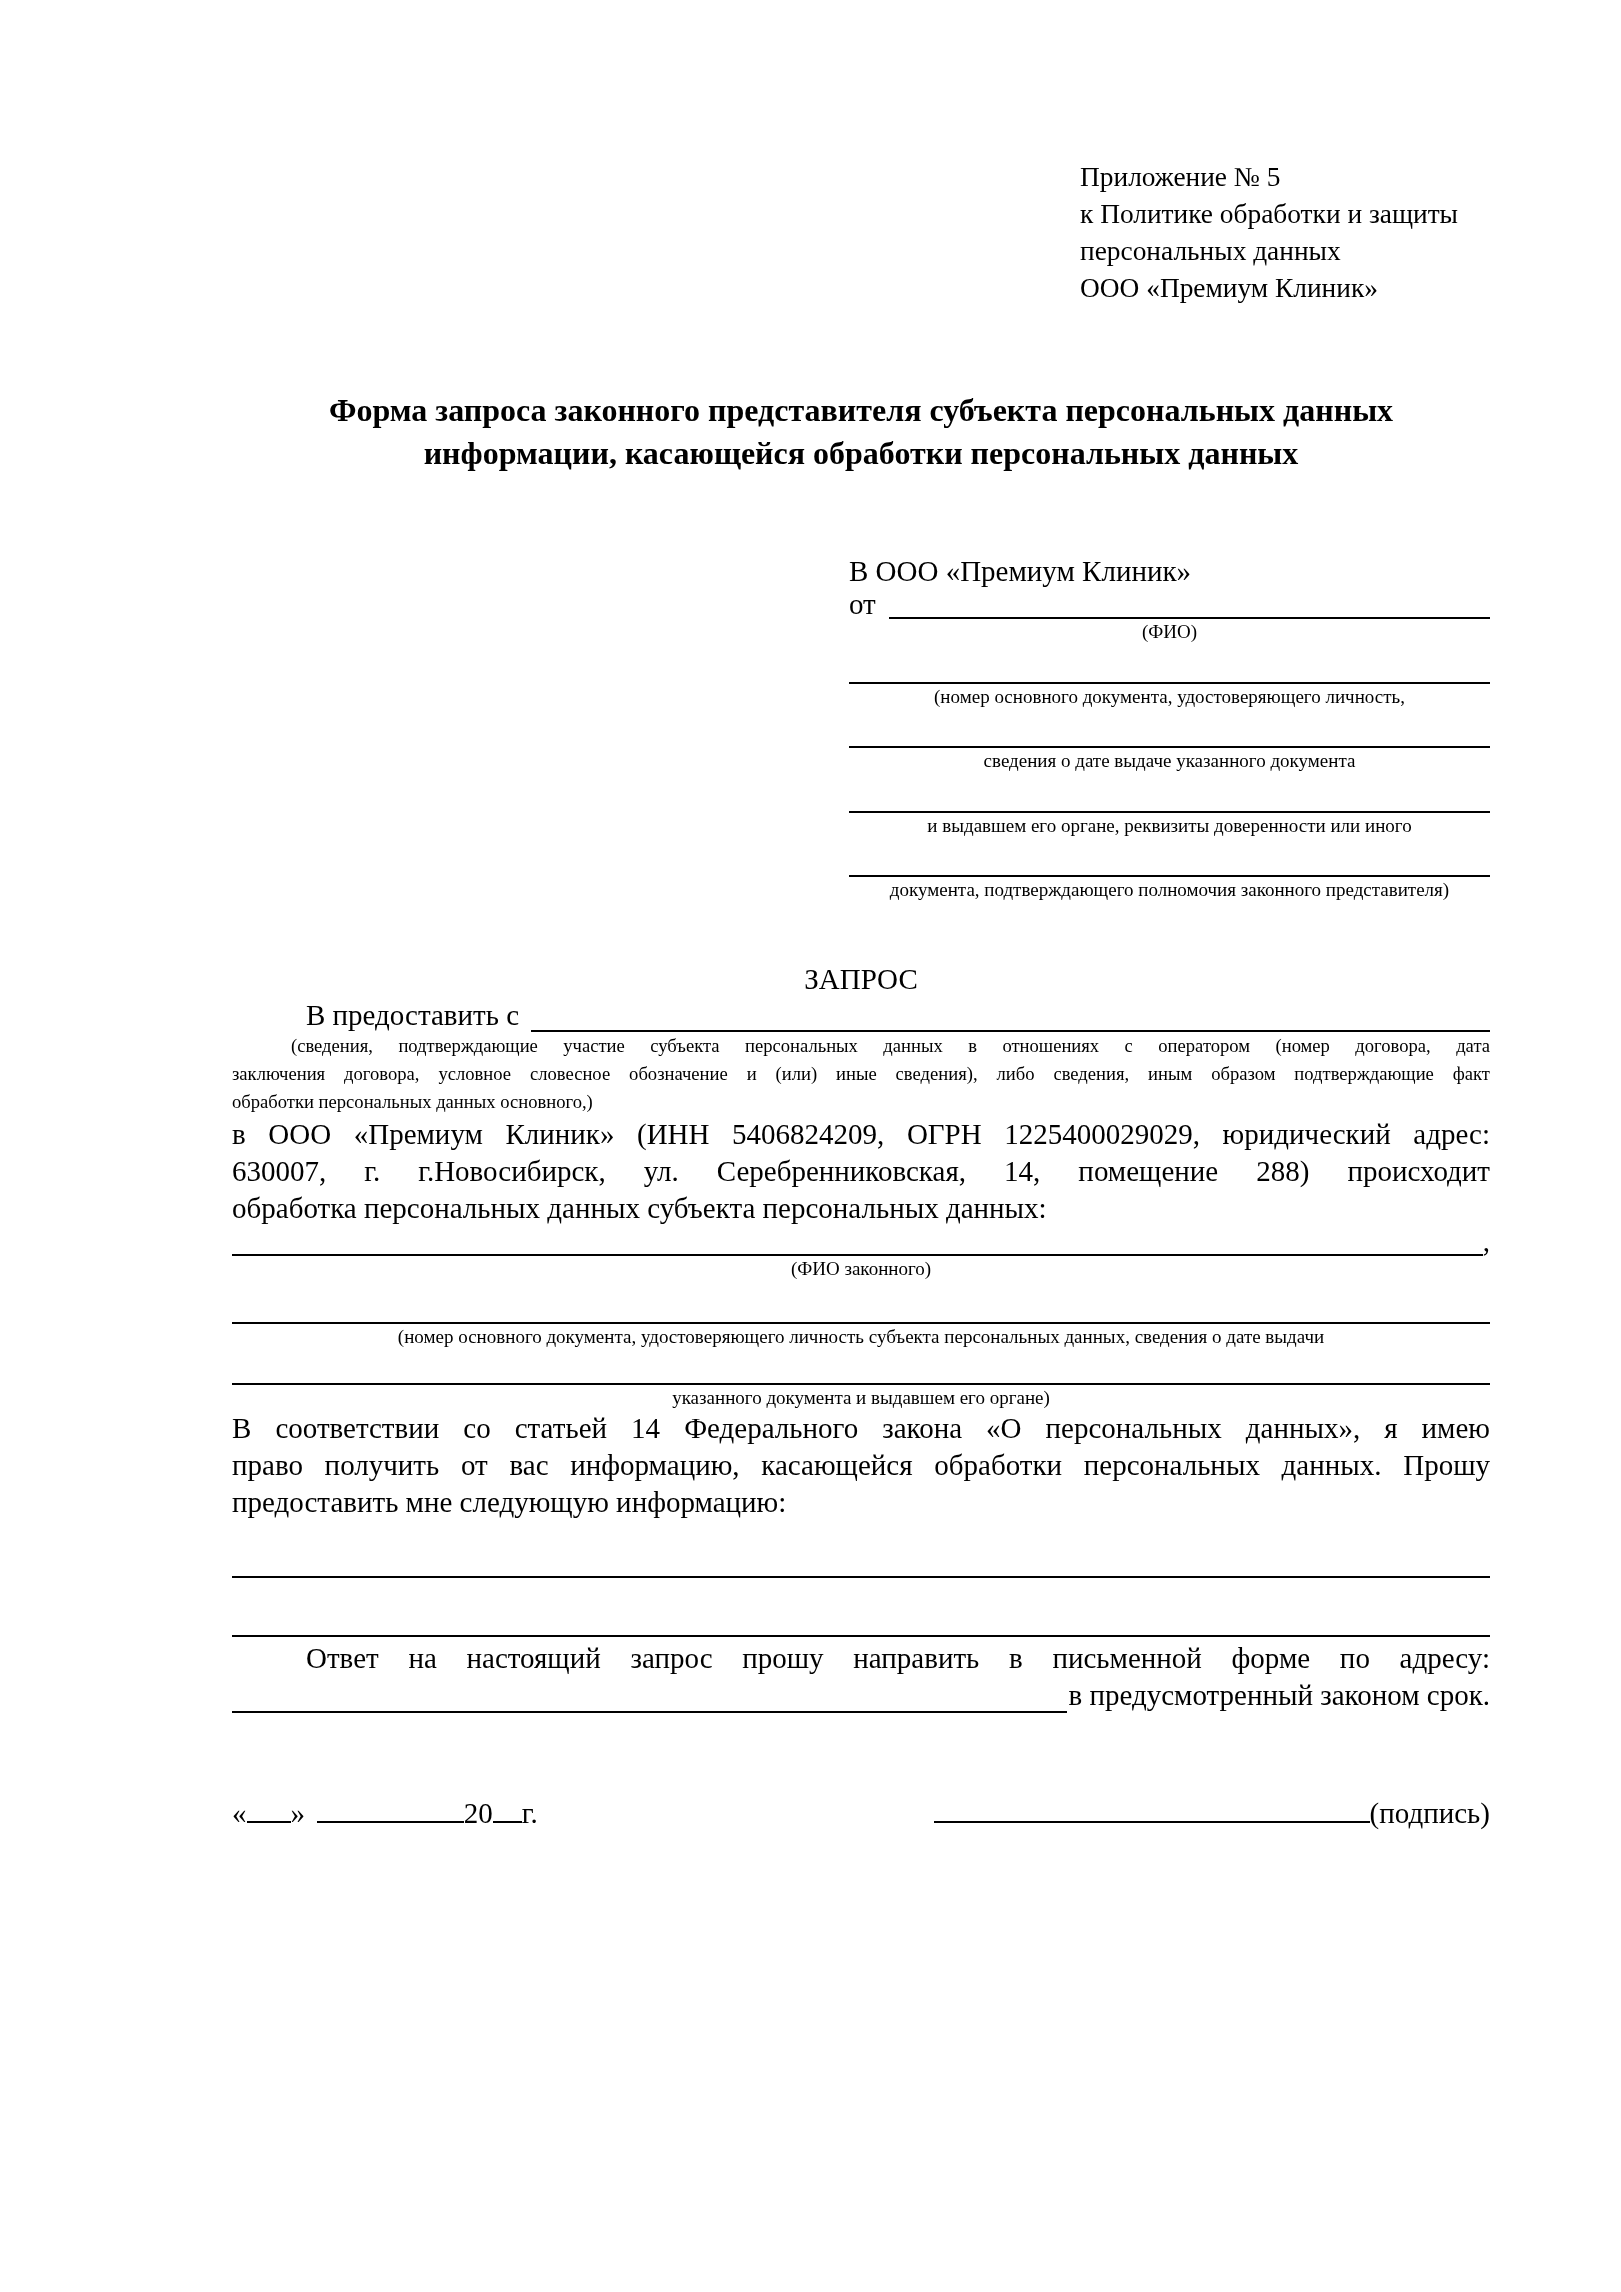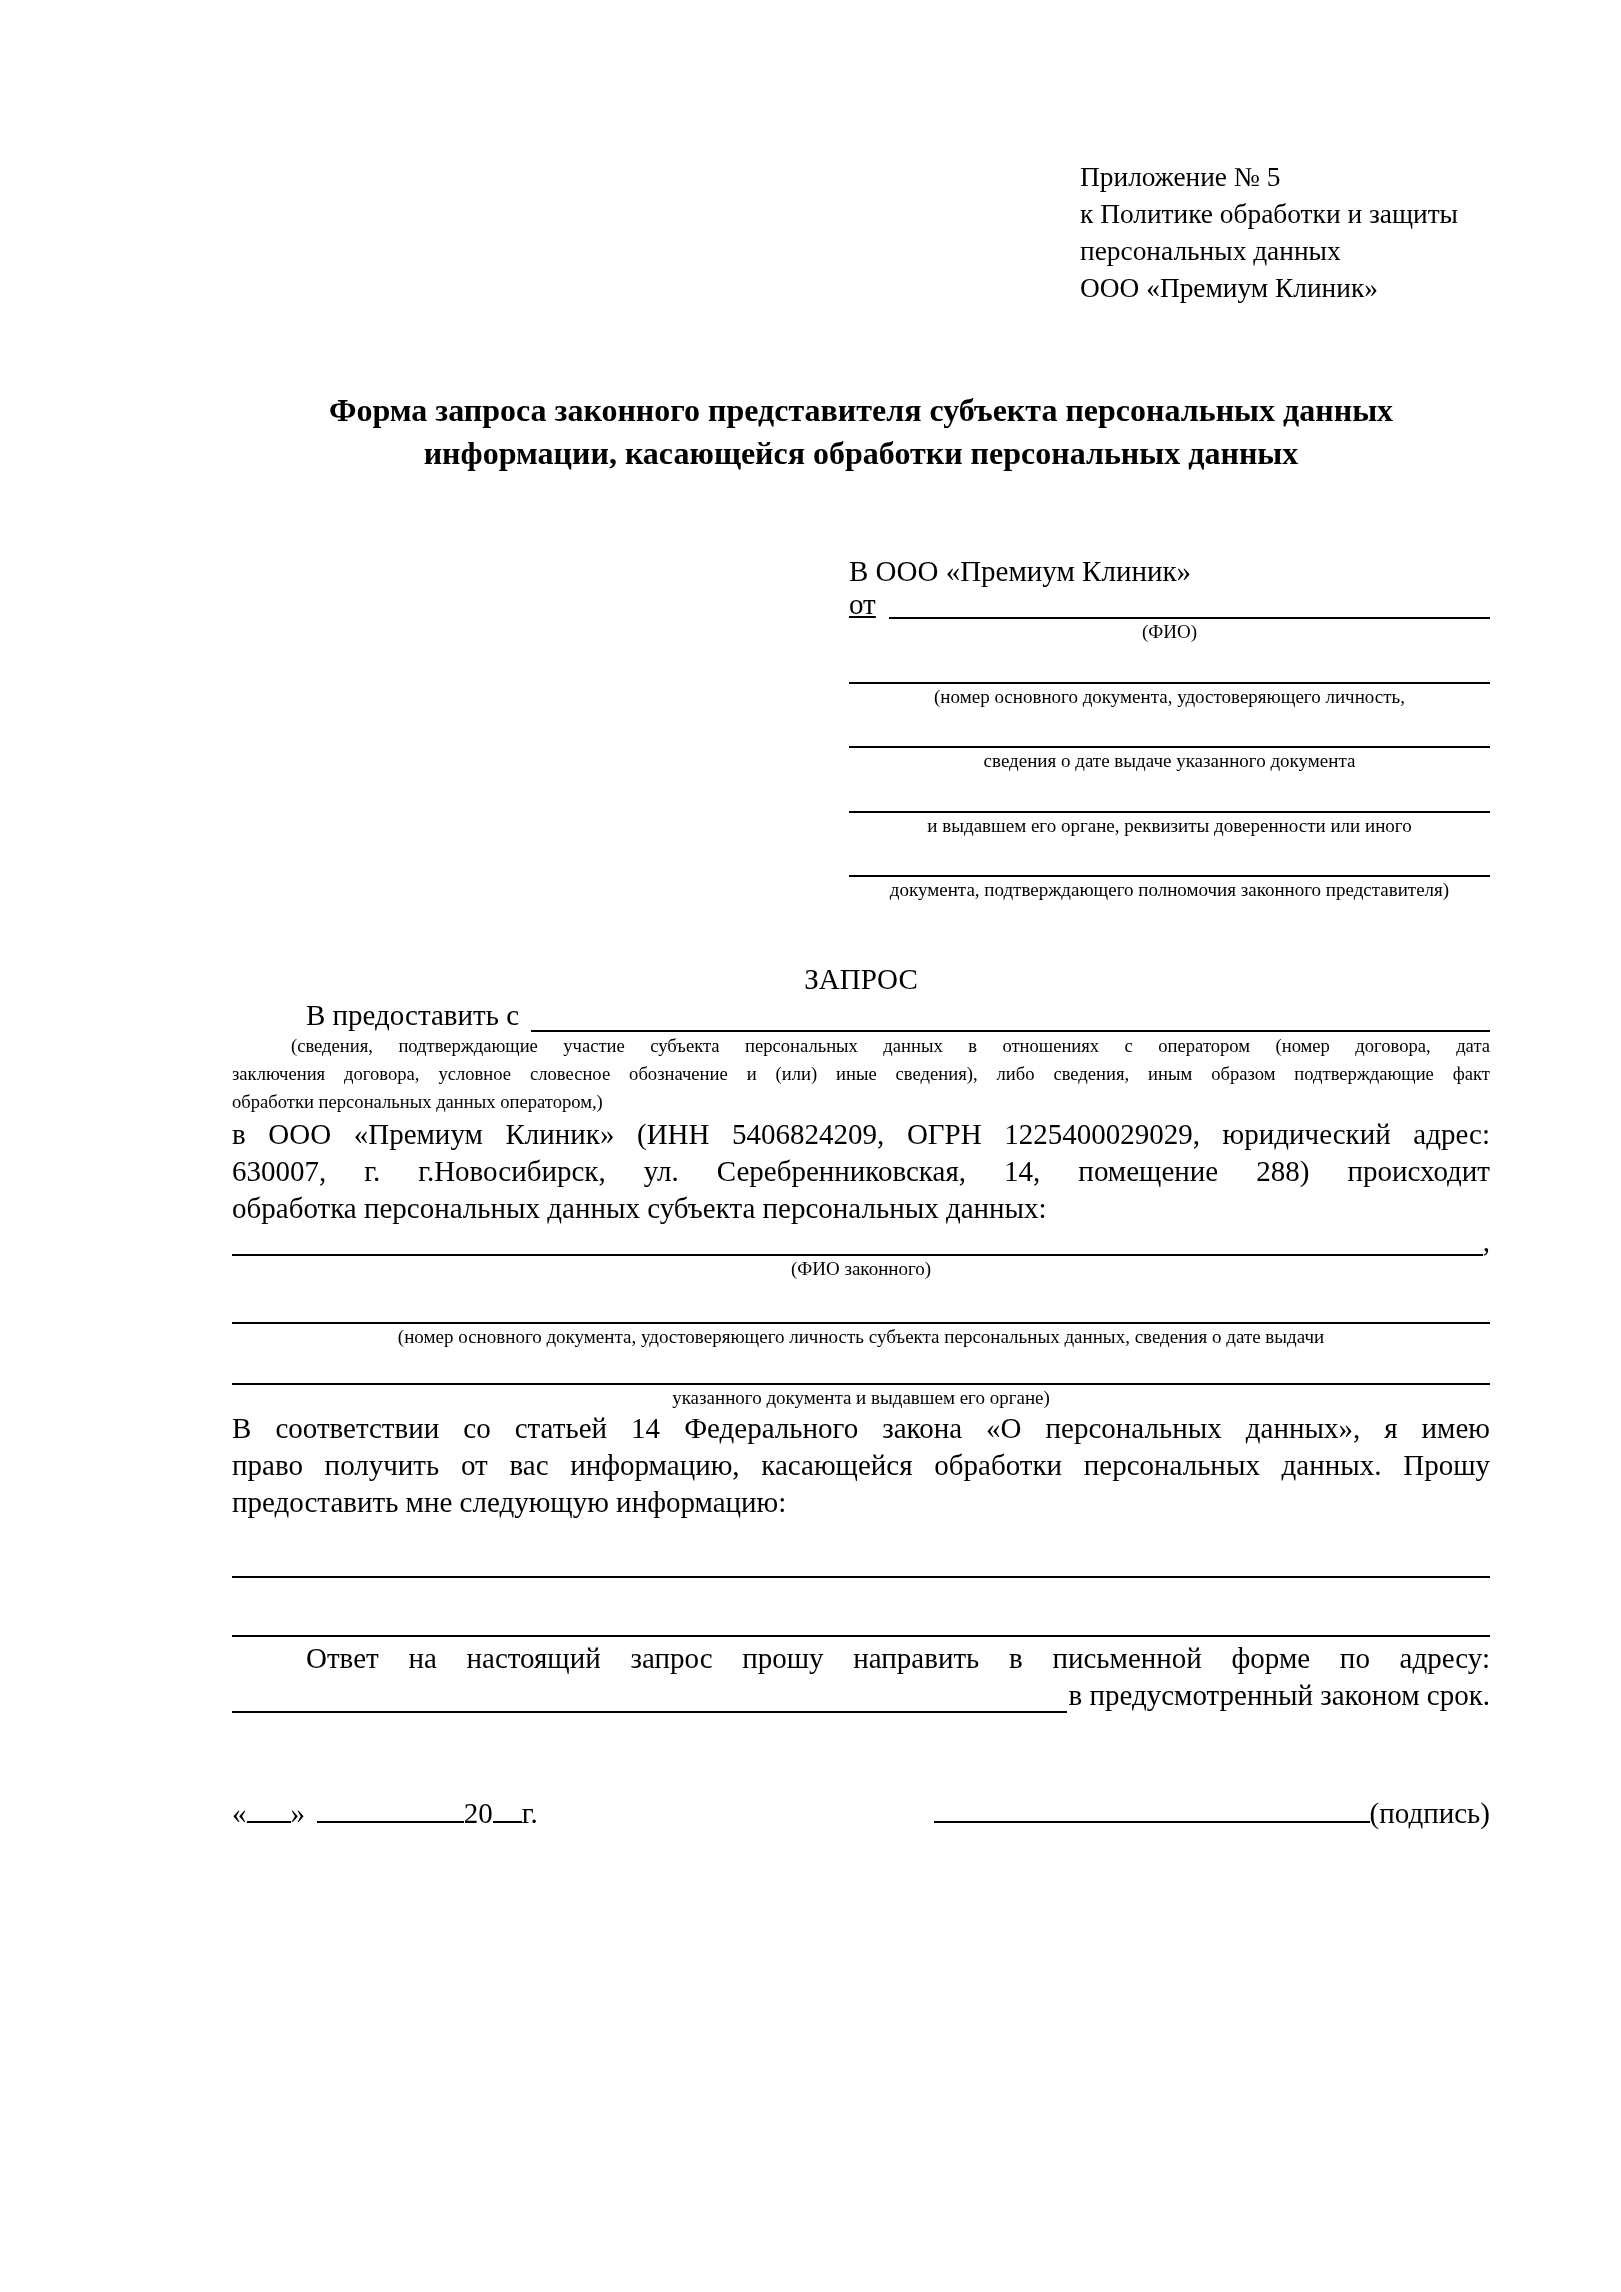--- a/index.html
+++ b/index.html
@@ -14,21 +14,21 @@
     color:#000;
   }
   
   .appendix { margin-left:848px; font-size:27.4px; line-height:37px; }
   
   .doc-title { margin-top:82px; text-align:center; font-weight:bold; font-size:32px; line-height:43px; }
   
   .recipient { margin-top:78px; margin-left:617px; }
   .r-to { font-size:29px; line-height:37px; }
   .flex-line { display:flex; align-items:flex-end; }
-  .r-from { font-size:29px; height:29px;text-decoration:underline; }
+  .r-from { font-size:29px; height:29px; }
   .r-from .label { padding-right:13.7px; line-height:29px; }
   .fill { flex:1 1 auto; border-bottom:2.9px solid #000; }
   .cap { font-size:19px; line-height:25.5px; text-align:center; }
   .blank { border-bottom:2.9px solid #000; }
   .b38 { height:37px; }
   
   .h-zapros { margin-top:57px; text-align:center; font-size:29px; line-height:39px; }
   .accordance { font-size:29px; height:33px; padding-left:74px; }
   .accordance .label { padding-right:11.8px; line-height:33px; white-space:nowrap; }
   .smalltext { font-size:18.6px; line-height:28px; }
@@ -96,21 +96,21 @@
   <div class="h-zapros">ЗАПРОС</div>
 
   <div class="flex-line accordance">
     <span class="label">В предоставить с</span>
     <span class="fill"></span>
   </div>
 
   <div class="smalltext">
     <div class="jline indent60">(сведения, подтверждающие участие субъекта персональных данных в отношениях с оператором (номер договора, дата</div>
     <div class="jline">заключения договора, условное словесное обозначение и (или) иные сведения), либо сведения, иным образом подтверждающие факт</div>
-    <div>обработки персональных данных оператором,)</div>
+    <div>обработки персональных данных основного,)</div>
   </div>
 
   <div class="body-par">
     <div class="jline">в ООО «Премиум Клиник» (ИНН 5406824209, ОГРН 1225400029029, юридический адрес:</div>
     <div class="jline">630007, г. г.Новосибирск, ул. Серебренниковская, 14, помещение 288) происходит</div>
     <div>обработка персональных данных субъекта персональных данных:</div>
   </div>
 
   <div class="flex-line comma-line">
     <span class="fill"></span>

